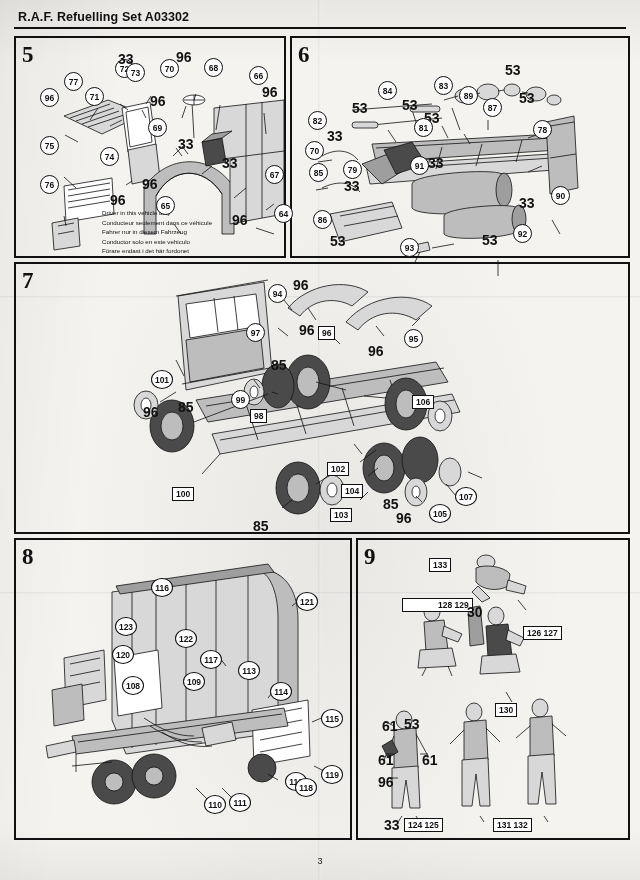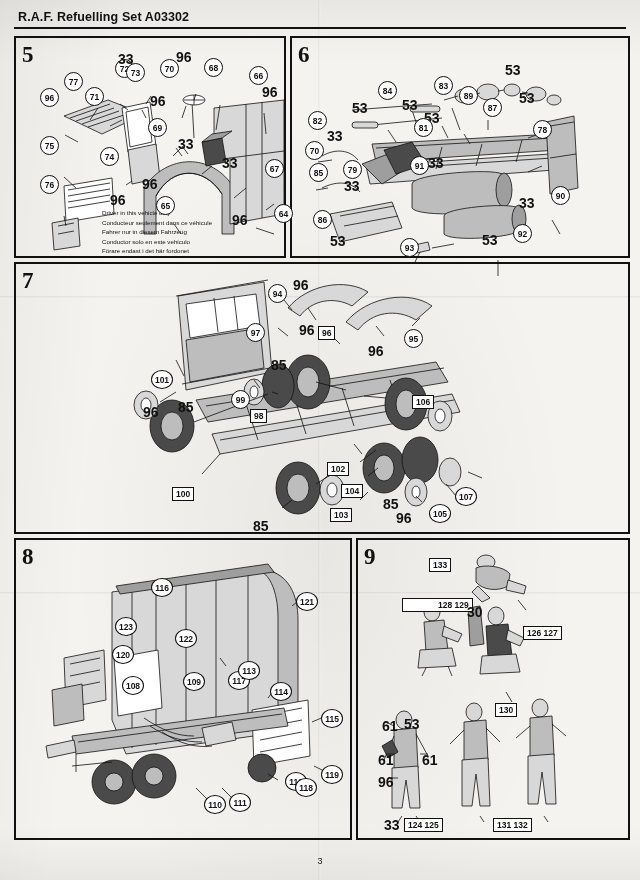--- a/index.html
+++ b/index.html
@@ -333,21 +333,21 @@
       <div class="plain" style="left: 176px; top: 49px;">96</div>
       <div class="bub" style="left: 204px; top: 58px;">68</div>
       <div class="bub" style="left: 249px; top: 66px;">66</div>
       <div class="plain" style="left: 150px; top: 93px;">96</div>
       <div class="plain" style="left: 262px; top: 84px;">96</div>
       <div class="bub" style="left: 148px; top: 118px;">69</div>
       <div class="plain" style="left: 178px; top: 136px;">33</div>
       <div class="bub" style="left: 100px; top: 147px;">74</div>
       <div class="bub" style="left: 40px; top: 136px;">75</div>
       <div class="plain" style="left: 222px; top: 155px;">33</div>
-      <div class="bub" style="left: 265px; top: 159px;">67</div>
+      <div class="bub" style="left: 265px; top: 165px;">67</div>
       <div class="bub" style="left: 40px; top: 175px;">76</div>
       <div class="plain" style="left: 142px; top: 176px;">96</div>
       <div class="bub" style="left: 156px; top: 196px;">65</div>
       <div class="plain" style="left: 110px; top: 192px;">96</div>
       <div class="bub" style="left: 274px; top: 204px;">64</div>
       <div class="plain" style="left: 232px; top: 212px;">96</div>
       <div class="bub" style="left: 378px; top: 81px;">84</div>
       <div class="bub" style="left: 434px; top: 76px;">83</div>
       <div class="bub" style="left: 459px; top: 86px;">89</div>
       <div class="plain" style="left: 505px; top: 62px;">53</div>
@@ -394,21 +394,21 @@
       <div class="bub w" style="left: 429px; top: 504px;">105</div>
       <div class="bub w" style="left: 455px; top: 487px;">107</div>
       <div class="sq" style="left: 330px; top: 508px;">103</div>
       <div class="plain" style="left: 396px; top: 510px;">96</div>
       <div class="plain" style="left: 253px; top: 518px;">85</div>
       <div class="bub w" style="left: 151px; top: 578px;">116</div>
       <div class="bub w" style="left: 296px; top: 592px;">121</div>
       <div class="bub w" style="left: 115px; top: 617px;">123</div>
       <div class="bub w" style="left: 175px; top: 629px;">122</div>
       <div class="bub w" style="left: 112px; top: 645px;">120</div>
-      <div class="bub w" style="left: 228px; top: 650px; margin-top: 21px;">117</div>
+      <div class="bub w" style="left: 200px; top: 650px;">117</div>
       <div class="bub w" style="left: 238px; top: 661px;">113</div>
       <div class="bub w" style="left: 270px; top: 682px;">114</div>
       <div class="bub w" style="left: 122px; top: 676px;">108</div>
       <div class="bub w" style="left: 183px; top: 672px;">109</div>
       <div class="bub w" style="left: 321px; top: 709px;">115</div>
       <div class="bub w" style="left: 285px; top: 772px;">112</div>
       <div class="bub w" style="left: 295px; top: 778px;">118</div>
       <div class="bub w" style="left: 321px; top: 765px;">119</div>
       <div class="bub w" style="left: 204px; top: 795px;">110</div>
       <div class="bub w" style="left: 229px; top: 793px;">111</div>

